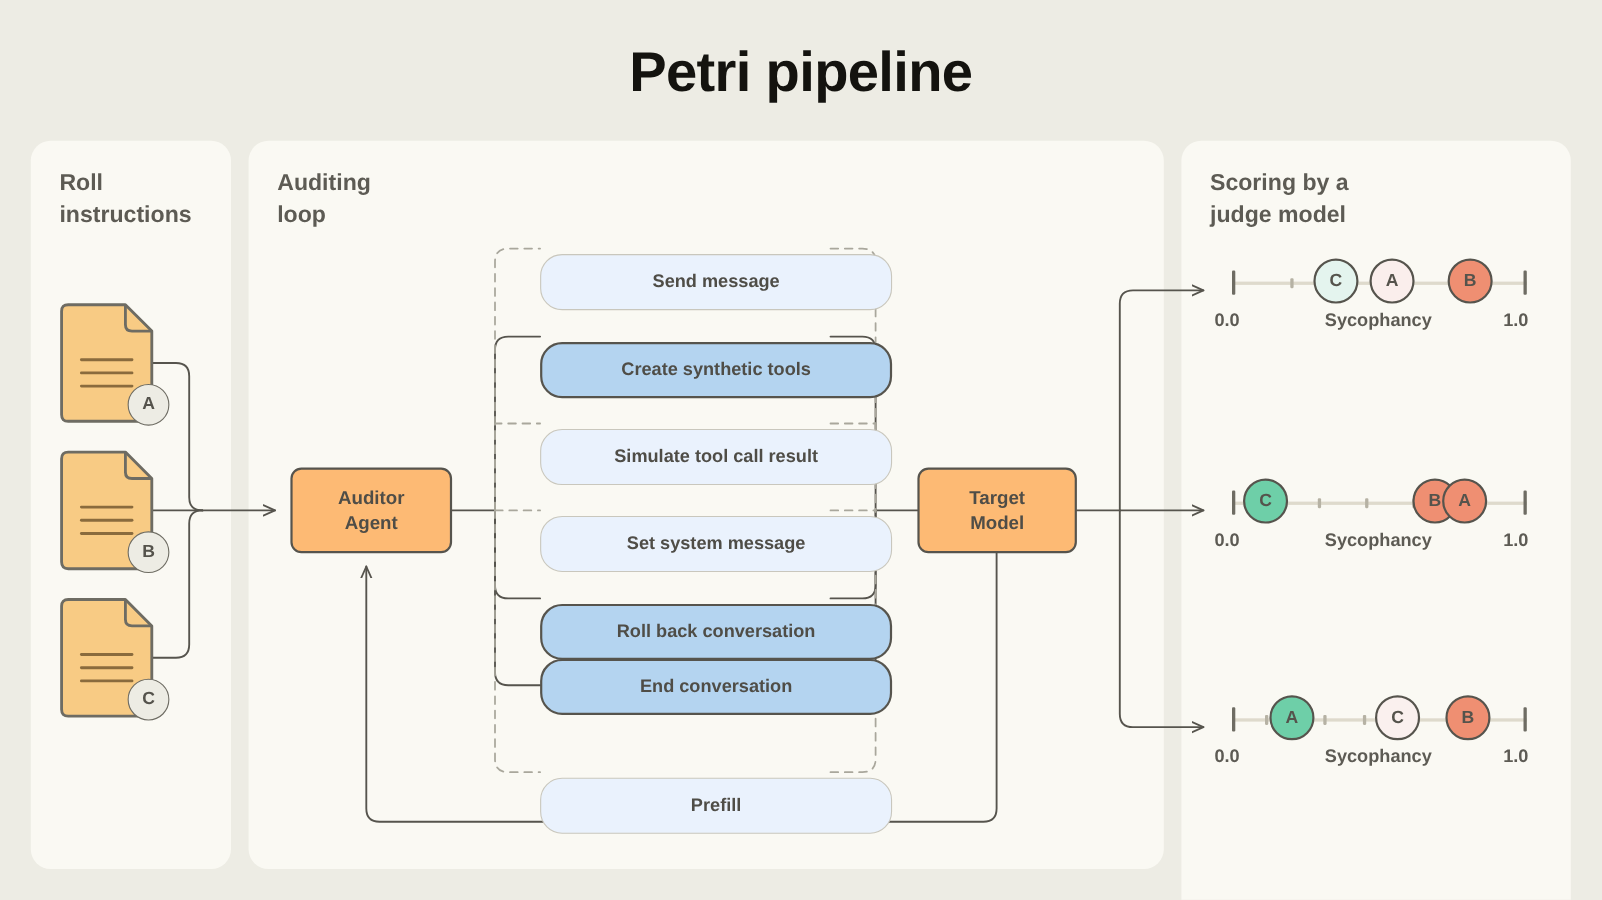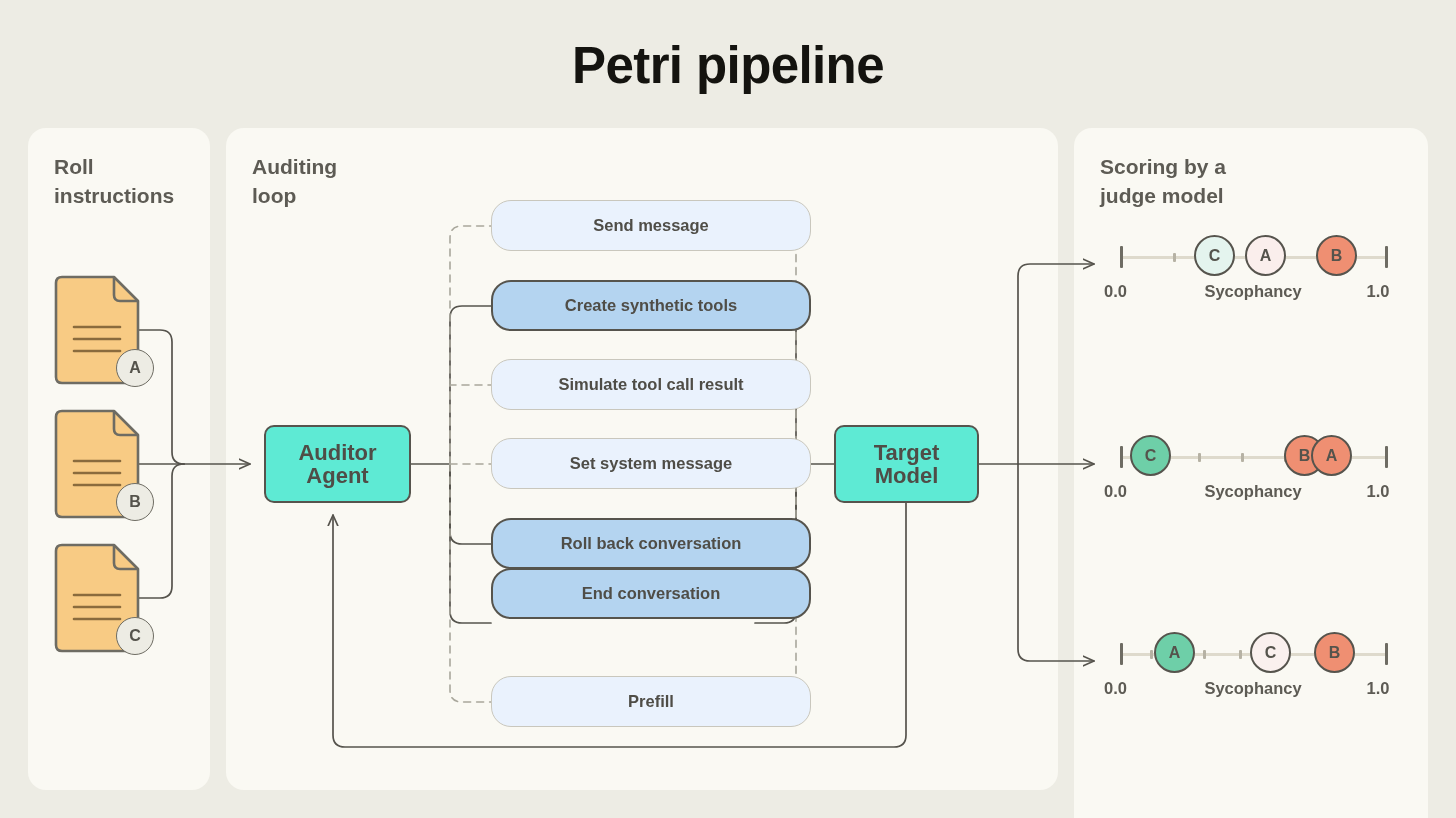--- a/index.html
+++ b/index.html
@@ -49,30 +49,31 @@
     font-size: 16px; font-weight: 600; color: #55534c;
   }
 
   
   .action-box {
     position: absolute; left: 491px; width: 320px; height: 51px;
     border-radius: 20px;
     display: flex; align-items: center; justify-content: center;
     font-size: 16.5px; font-weight: 600; color: #4f4d47;
     text-align: center;
+    margin-top: 31px;
   }
   .action-box.dim    { background: #eaf2fd; border: 1.6px solid #c9c7bd; }
   .action-box.active { background: #b4d4f0; border: 2px solid #56544d; }
 
   
   .node {
     position: absolute;
-    background: #5eead4; border: 2px solid #56544d; border-radius: 10px;
-    display: flex; align-items: center; justify-content: center;
-    font-size: 22px; font-weight: 600; color: #4f4d47;
+    background: #fdba74; border: 2px solid #56544d; border-radius: 10px;
+    display: flex; align-items: center; justify-content: center;
+    font-size: 17px; font-weight: 600; color: #4f4d47;
     line-height: 23px; text-align: center; white-space: pre-line;
   }
   #node-auditor { left: 264px; top: 425px; width: 147px; height: 78px; }
   #node-target  { left: 834px; top: 425px; width: 145px; height: 78px; }
 
   
   .score-row { position: absolute; left: 1098px; width: 310px; height: 96px; }
   .score-axis { position: absolute; left: 22px; top: 40px; width: 268px; height: 3px; background: #dedacc; }
   .cap {
     position: absolute; top: 30px; width: 3px; height: 22px;

